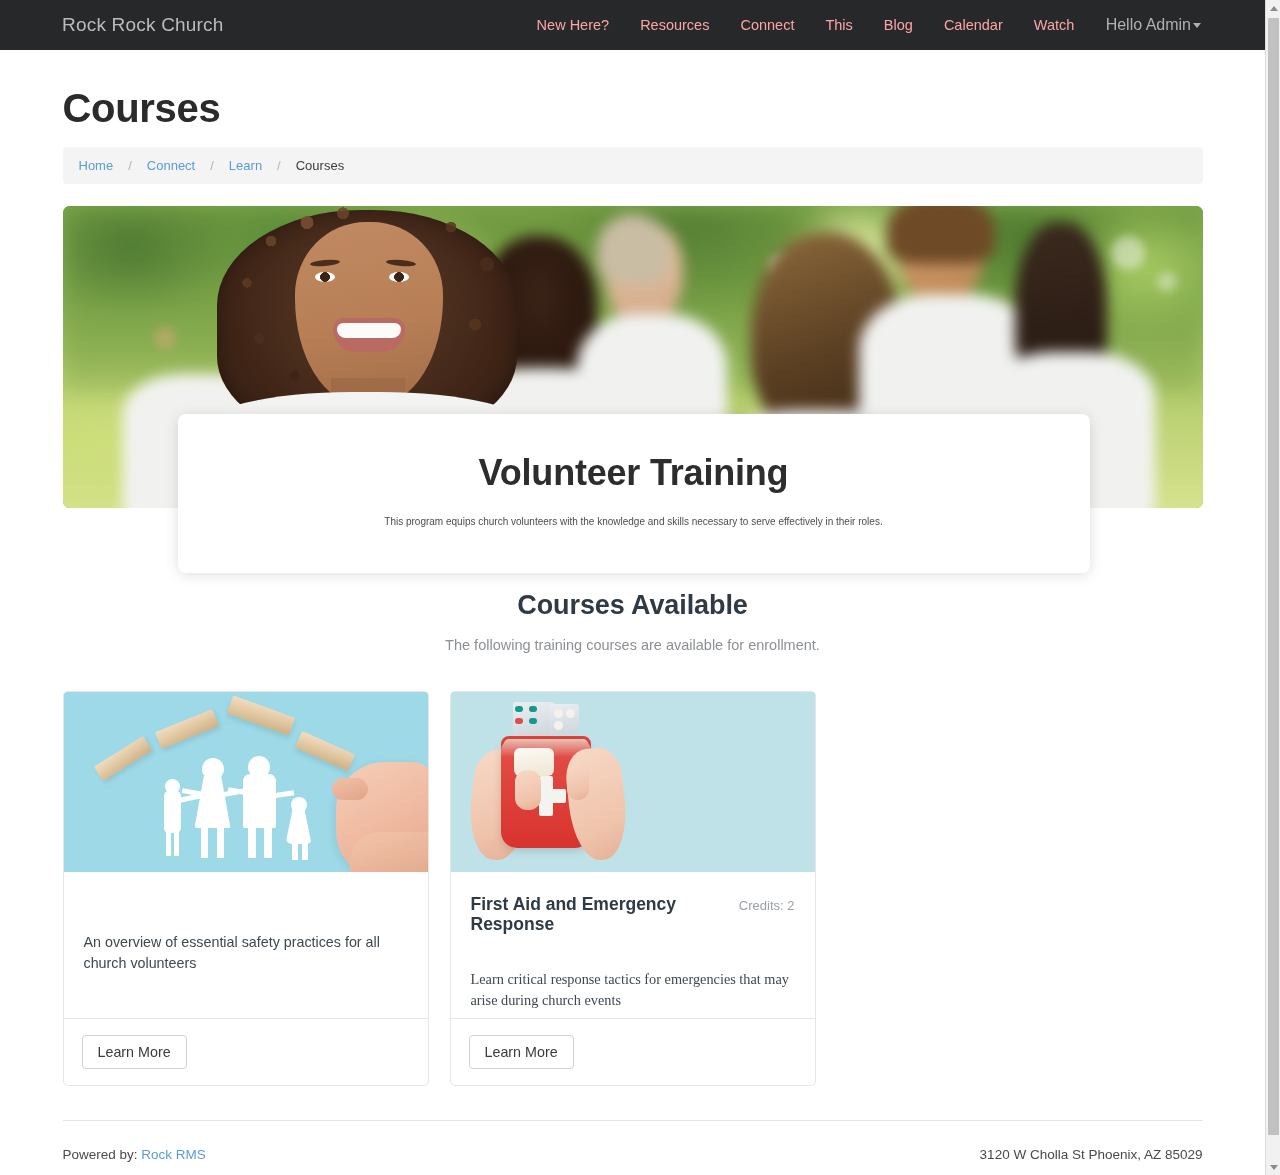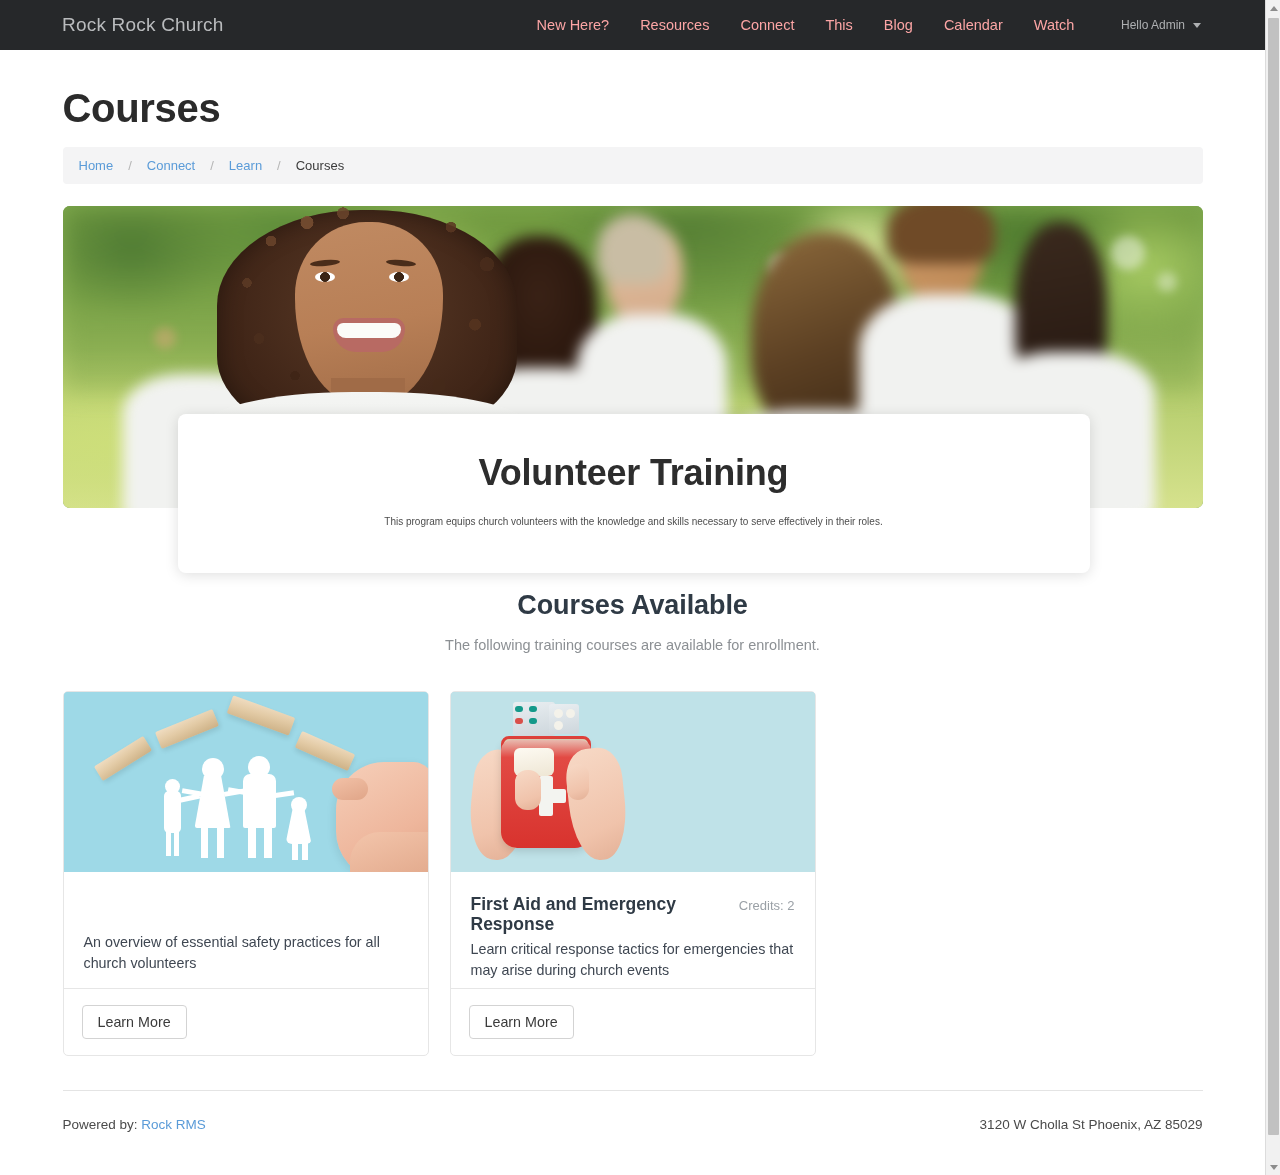--- a/index.html
+++ b/index.html
@@ -53,23 +53,22 @@
     color: #fca5a5;
     font-size: 14.5px;
     text-decoration: none;
     white-space: nowrap;
   }
   .nav-right {
     margin-left: auto;
     margin-right: 64px;
     display: flex;
     align-items: center;
-    gap: 6px;
     color: #aeb0b2;
-    font-size: 12px;
+    font-size: 16px;
     white-space: nowrap;
   }
   .caret {
     width: 0; height: 0;
     border-left: 4px solid transparent;
     border-right: 4px solid transparent;
     border-top: 5px solid #aeb0b2;
     display: inline-block;
     margin-left: 2px;
   }
@@ -320,21 +319,21 @@
     color: #9aa0a6;
     white-space: nowrap;
     padding-top: 4px;
   }
   .card-desc {
     margin: 38px 0 0 0;
     font-size: 14.3px;
     color: #3f4752;
     line-height: 1.45;
   }
-  .card-body.pad2 .card-desc { margin-top: 4px; }
+  .card-body.pad2 .card-desc { margin-top: 34px; font-family: Liberation Serif, serif; }
   .card-foot {
     border-top: 1px solid #e6e6e6;
     padding: 16px 18px;
   }
   .btn {
     display: inline-block;
     background: #fff;
     border: 1px solid #d3d3d3;
     border-radius: 4px;
     padding: 8px 15px;

